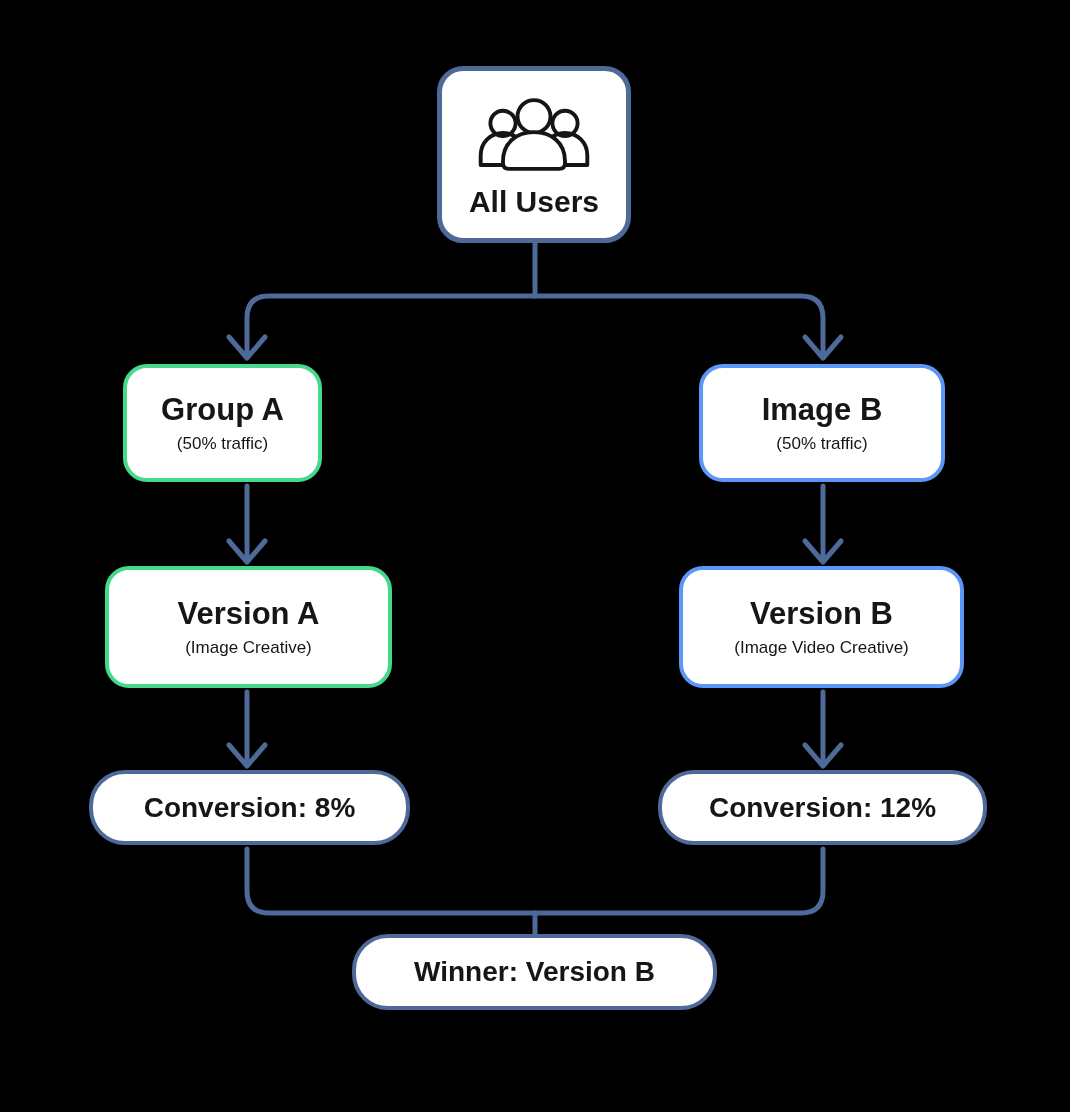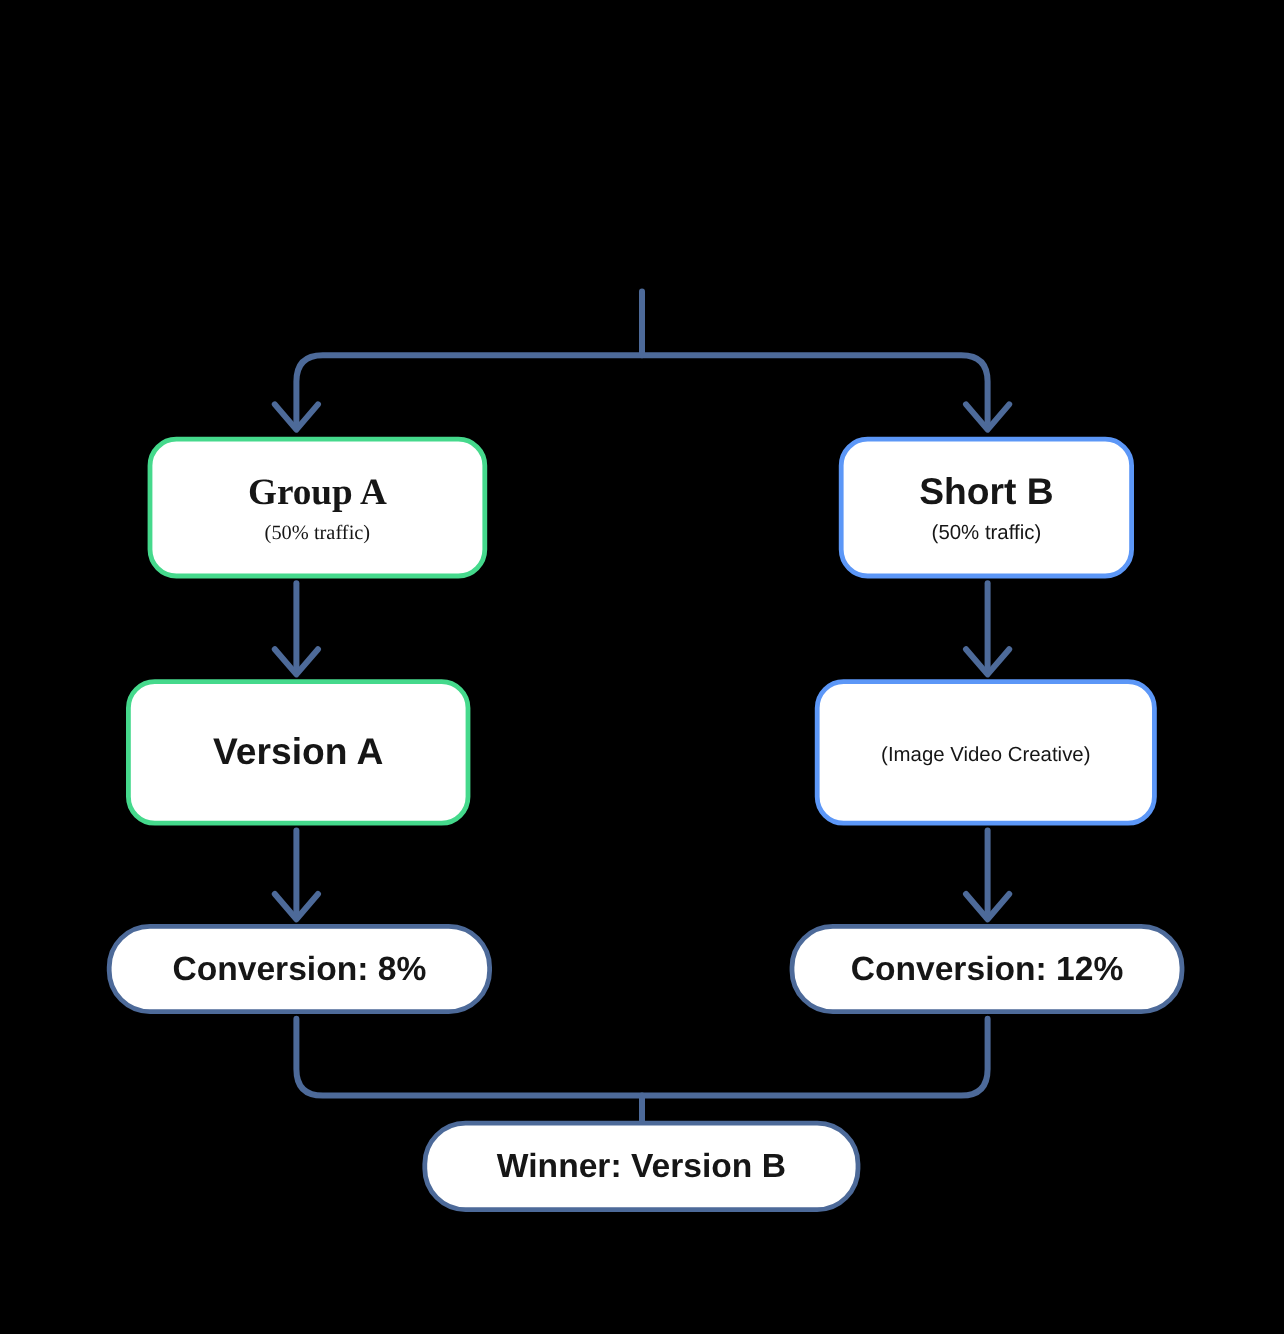--- a/index.html
+++ b/index.html
@@ -80,36 +80,49 @@
     <path d="M229 745 L247 766 L265 745"></path>
 
     <path d="M823 692 V763"></path>
     <path d="M805 745 L823 766 L841 745"></path>
 
     <path d="M247 849 V891 Q247 913 269 913 H801 Q823 913 823 891 V849"></path>
     <path d="M535 913 V963"></path>
     <path d="M517 946 L535 967 L553 946"></path>
   </svg>
 
+  <div class="node slate" style="left:437px; top:66px; width:194px; height:177px;">
+    <svg class="users-icon" viewBox="0 0 130 90">
+      <circle cx="33" cy="33" r="13" fill="none"></circle>
+      <circle cx="97" cy="33" r="13" fill="none"></circle>
+      <path d="M10 76 V66 C10 53 20 43 33 43 C46 43 56 53 56 66 V76 Z" fill="none"></path>
+      <path d="M74 76 V66 C74 53 84 43 97 43 C110 43 120 53 120 66 V76 Z" fill="none"></path>
+      <circle cx="65" cy="26" r="17" fill="#ffffff"></circle>
+      <path d="M33 72 C33 53 47 42 65 42 C83 42 97 53 97 72 V74 Q97 80 91 80 H39 Q33 80 33 74 Z" fill="#ffffff"></path>
+    </svg>
+    <div class="all-users-label">All Users</div>
+  </div>
 
-  <div class="node green" style="left:123px; top:364px; width:283px; height:118px;font-family:Liberation Serif, serif;">
+  <div class="node green" style="left:123px; top:364px; width:199px; height:118px;">
     <div class="node-title">Group A</div>
     <div class="node-subtitle">(50% traffic)</div>
   </div>
 
   <div class="node blue" style="left:699px; top:364px; width:246px; height:118px;">
-    <div class="node-title">Short B</div>
+    <div class="node-title">Image B</div>
     <div class="node-subtitle">(50% traffic)</div>
   </div>
 
   <div class="node green" style="left:105px; top:566px; width:287px; height:122px;">
     <div class="node-title">Version A</div>
+    <div class="node-subtitle">(Image Creative)</div>
   </div>
 
   <div class="node blue" style="left:679px; top:566px; width:285px; height:122px;">
+    <div class="node-title">Version B</div>
     <div class="node-subtitle">(Image Video Creative)</div>
   </div>
 
   <div class="node pill" style="left:89px; top:770px; width:321px; height:75px;">
     <div class="node-label-lg">Conversion: 8%</div>
   </div>
 
   <div class="node pill" style="left:658px; top:770px; width:329px; height:75px;">
     <div class="node-label-lg">Conversion: 12%</div>
   </div>

